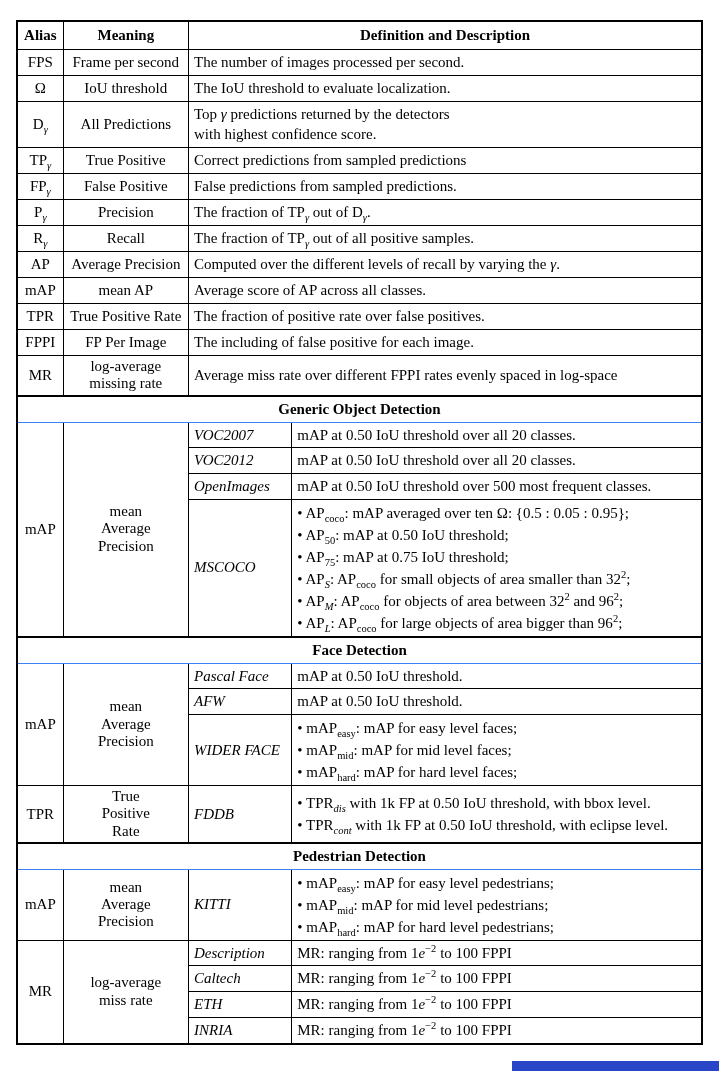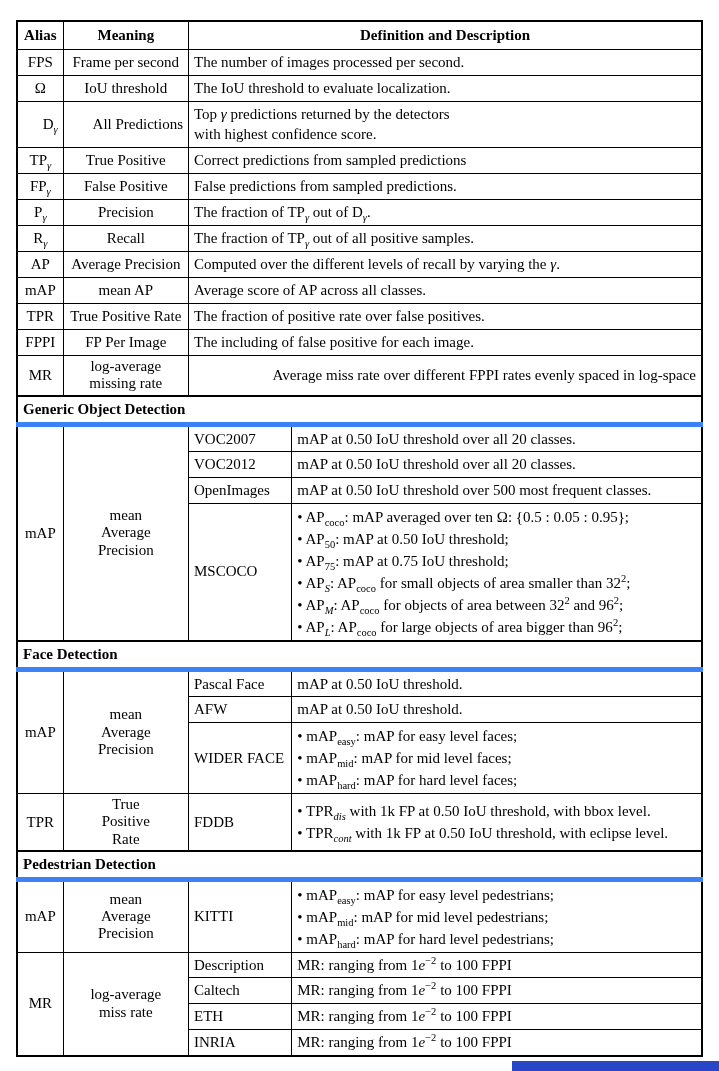--- a/index.html
+++ b/index.html
@@ -28,26 +28,26 @@
     overflow:hidden;
   }
   table.metrics th{
     font-weight:bold;
     text-align:center;
     padding:3px 4px;
   }
   td.c{text-align:center;}
   td.pre{white-space:pre-line;text-align:center;line-height:1.15;padding-top:4px;padding-bottom:4px;}
   td.def{text-align:left;}
-  td.ds{white-space:nowrap;padding-left:4px;padding-right:2px;}
-  td.vb{vertical-align:bottom;text-align:right;}
+  td.ds{white-space:nowrap;padding-left:4px;padding-right:2px;font-style:italic;}
+  td.vb{vertical-align:bottom;}
   tr.basic td{height:21px;}
   tr.section td{
-    text-align:left;font-weight:bold;
-    border-top:2px solid #000;border-bottom:5px solid #3b82f6;
+    text-align:center;font-weight:bold;
+    border-top:2px solid #000;border-bottom:1px solid #3b82f6;
     height:21px;
   }
   .bullets div{white-space:nowrap;line-height:22px;}
   .line{white-space:nowrap;}
   sub{font-size:70%;line-height:0;}
   sup{font-size:70%;line-height:0;}
   .caption{
     position:absolute;left:16px;top:1003px;width:688px;
     font-size:18px;line-height:26px;
   }

